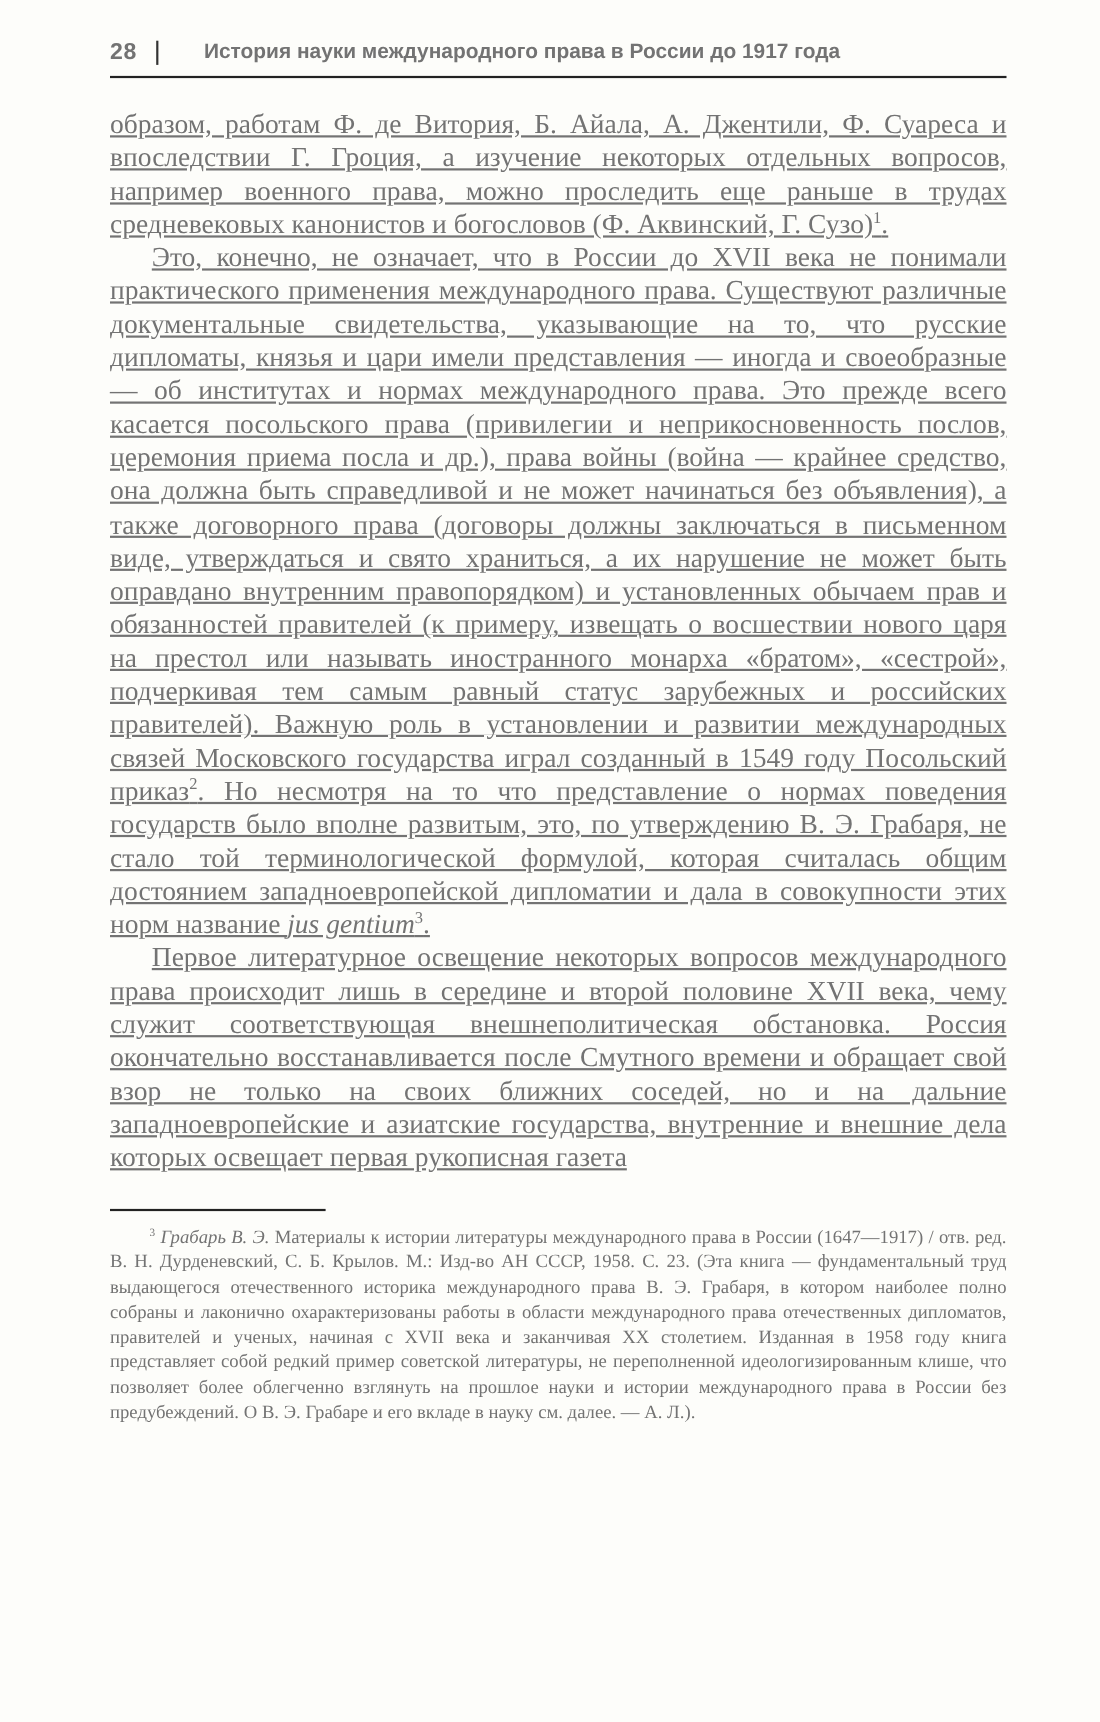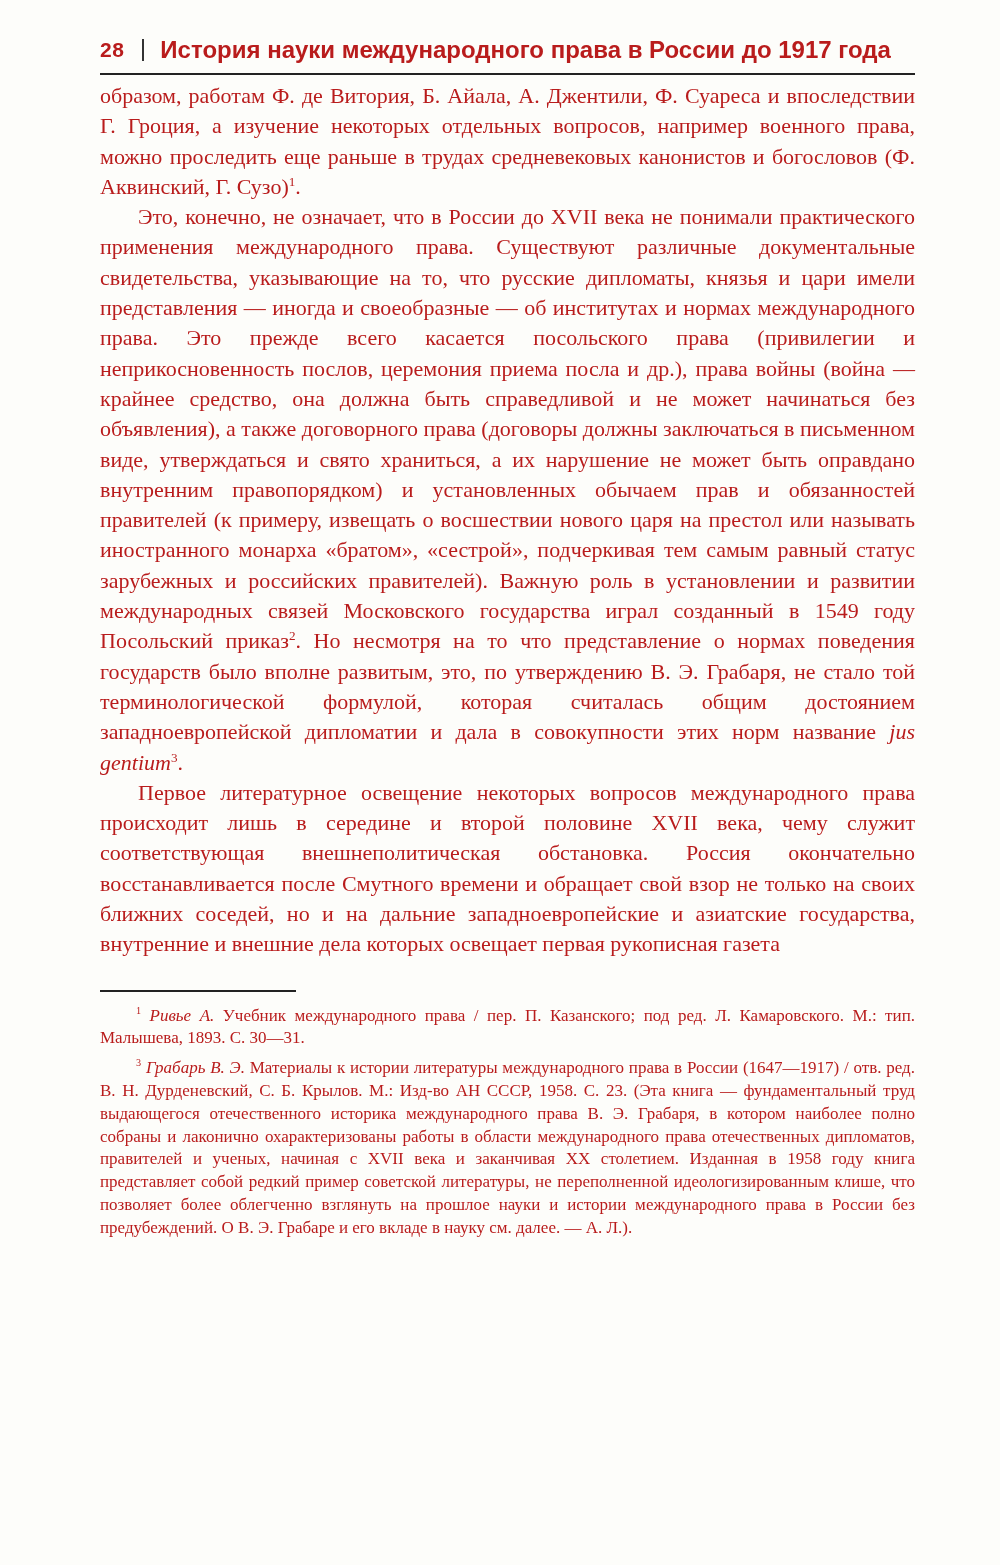--- a/index.html
+++ b/index.html
@@ -2,21 +2,21 @@
 <html lang="ru"><head>
 <meta charset="utf-8">
 <style>
   * { margin: 0; padding: 0; box-sizing: border-box; }
   html, body { background: #e9e9e6; }
   .page {
     width: 1000px;
     height: 1565px;
     margin: 0 auto;
     background: #fdfdfa;
-    color: #b91c1c;
+    color: #737373;
     font-family: "Liberation Serif", serif;
     position: relative;
     overflow: hidden;
   }
   .content {
     padding: 36px 85px 0 100px;
   }
   
   .running-head {
     display: flex;
@@ -31,28 +31,30 @@
     font-size: 21px;
     letter-spacing: 0.5px;
   }
   .head-divider {
     width: 2px;
     height: 22px;
     background: #333;
     margin: 0 16px 0 18px;
   }
   .running-title {
-    font-size: 24px;
+    font-size: 19px;
+    margin-left: 25px;
   }
   
   .body-text {
-    margin-top: 6px;
-    font-size: 22px;
+    margin-top: 28px;
+    font-size: 25px;
     line-height: 30.3px;
     text-align: justify;
+    text-decoration: underline;
   }
   .para { }
   .para.indent { text-indent: 38px; }
   sup {
     font-size: 60%;
     vertical-align: super;
     line-height: 0;
   }
   
   .footnote-rule {
@@ -84,18 +86,17 @@
 
     <div class="body-text">
       <p class="para"><span>образом, работам Ф. де Витория, Б. Айала, А. Джентили, Ф. Суареса и впоследствии Г. Гроция, а изучение некоторых отдельных вопросов, например военного права, можно проследить еще раньше в трудах средневековых канонистов и богословов (Ф. Аквинский, Г. Сузо)</span><sup>1</sup><span>.</span></p>
       <p class="para indent"><span>Это, конечно, не означает, что в России до XVII века не понимали практического применения международного права. Существуют различные документальные свидетельства, указывающие на то, что русские дипломаты, князья и цари имели представления — иногда и своеобразные — об институтах и нормах международного права. Это прежде всего касается посольского права (привилегии и неприкосновенность послов, церемония приема посла и др.), права войны (война — крайнее средство, она должна быть справедливой и не может начинаться без объявления), а также договорного права (договоры должны заключаться в письменном виде, утверждаться и свято храниться, а их нарушение не может быть оправдано внутренним правопорядком) и установленных обычаем прав и обязанностей правителей (к примеру, извещать о восшествии нового царя на престол или называть иностранного монарха «братом», «сестрой», подчеркивая тем самым равный статус зарубежных и российских правителей). Важную роль в установлении и развитии международных связей Московского государства играл созданный в 1549 году Посольский приказ</span><sup>2</sup><span>. Но несмотря на то что представление о нормах поведения государств было вполне развитым, это, по утверждению В. Э. Грабаря, не стало той терминологической формулой, которая считалась общим достоянием западноевропейской дипломатии и дала в совокупности этих норм название </span><i>jus gentium</i><sup>3</sup><span>.</span></p>
       <p class="para indent"><span>Первое литературное освещение некоторых вопросов международного права происходит лишь в середине и второй половине XVII века, чему служит соответствующая внешнеполитическая обстановка. Россия окончательно восстанавливается после Смутного времени и обращает свой взор не только на своих ближних соседей, но и на дальние западноевропейские и азиатские государства, внутренние и внешние дела которых освещает первая рукописная газета</span></p>
     </div>
 
     <div class="footnote-rule"></div>
 
     <div class="footnotes">
-      <p class="footnote"><sup>1</sup><span> </span><i>Ривье А.</i><span> Учебник международного права / пер. П. Казанского; под ред. Л. Камаровского. М.: тип. Малышева, 1893. С. 30—31.</span></p>
       <p class="footnote"><sup>3</sup><span> </span><i>Грабарь В. Э.</i><span> Материалы к истории литературы международного права в России (1647—1917) / отв. ред. В. Н. Дурденевский, С. Б. Крылов. М.: Изд-во АН СССР, 1958. С. 23. (Эта книга — фундаментальный труд выдающегося отечественного историка международного права В. Э. Грабаря, в котором наиболее полно собраны и лаконично охарактеризованы работы в области международного права отечественных дипломатов, правителей и ученых, начиная с XVII века и заканчивая XX столетием. Изданная в 1958 году книга представляет собой редкий пример советской литературы, не переполненной идеологизированным клише, что позволяет более облегченно взглянуть на прошлое науки и истории международного права в России без предубеждений. О В. Э. Грабаре и его вкладе в науку см. далее. — А. Л.).</span></p>
     </div>
 
   </div>
 </div>
 
 </body></html>

